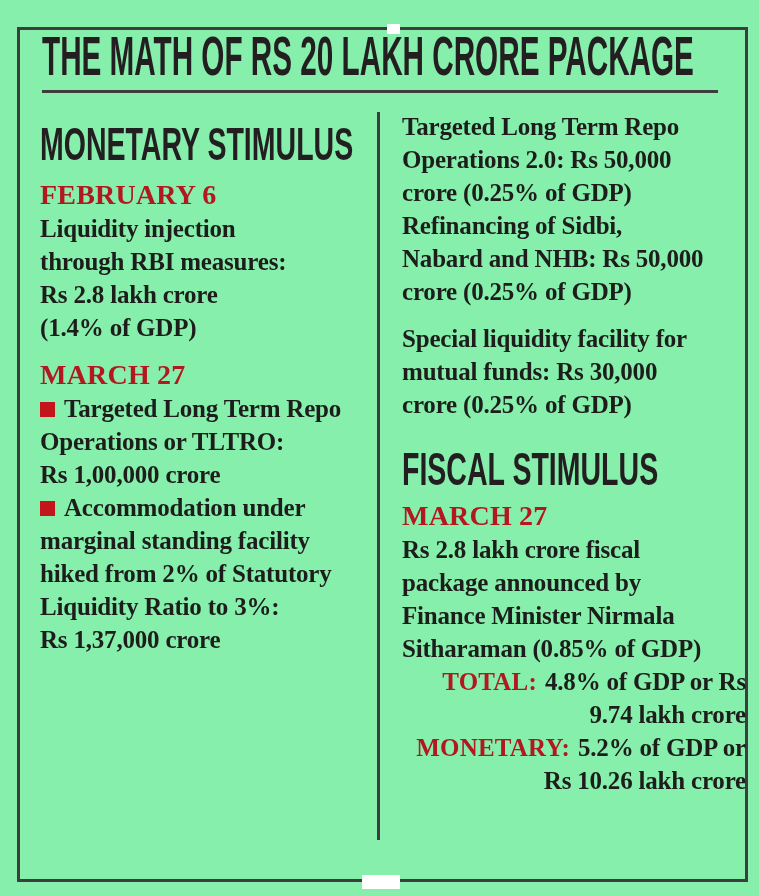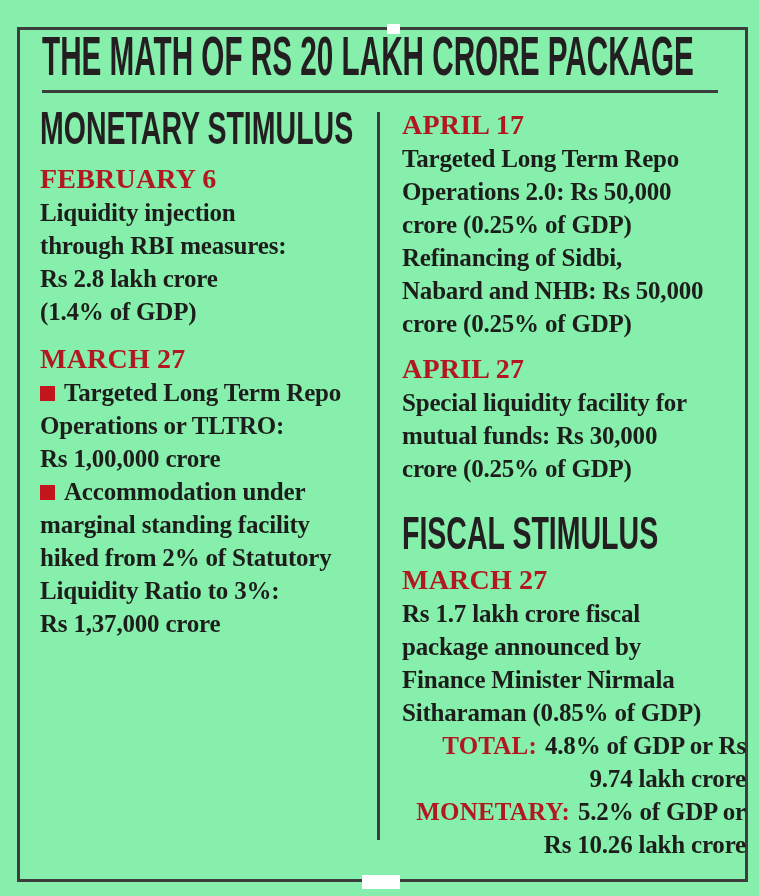--- a/index.html
+++ b/index.html
@@ -18,21 +18,21 @@
   .title {
     position:absolute; left:42px; top:26px; margin:0;
     font-family:"Liberation Sans", sans-serif; font-weight:700;
     font-size:56px; line-height:60px; color:#231f20; white-space:nowrap;
     transform:scaleX(0.53); transform-origin:0 0;
   }
   .rule    { position:absolute; left:42px;  top:90px;  width:676px; height:3px; background:#3d3d3d; }
   .divider { position:absolute; left:377px; top:112px; width:3px; height:728px; background:#3d3d3d; }
 
   .col { position:absolute; }
-  .col-left  { left:40px;  top:100px; width:345px; }
+  .col-left  { left:40px;  top:116px; width:345px; }
   .col-right { left:402px; top:110px; width:344px; }
 
   .section-heading {
     margin:0 0 14px 0; padding-top:6px;
     font-family:"Liberation Sans", sans-serif; font-weight:700;
     font-size:46px; line-height:44px; color:#231f20; white-space:nowrap;
     transform:scaleX(0.62); transform-origin:0 0;
   }
   .section-heading.fiscal { margin-top:20px; margin-bottom:10px; }
 
@@ -93,41 +93,39 @@
 marginal standing facility
 hiked from 2% of Statutory
 Liquidity Ratio to 3%:
 Rs 1,37,000 crore</span></p>
     </div>
   </div>
 
   <div class="col col-right">
 
     <div class="entry">
-      <h3 class="date-heading">APRIL 17</h3>
       <p class="body">Targeted Long Term Repo
 Operations 2.0: Rs 50,000
 crore (0.25% of GDP)</p>
       <p class="body">Refinancing of Sidbi,
 Nabard and NHB: Rs 50,000
 crore (0.25% of GDP)</p>
     </div>
 
     <div class="entry spaced-sm">
-      <h3 class="date-heading">APRIL 27</h3>
       <p class="body">Special liquidity facility for
 mutual funds: Rs 30,000
 crore (0.25% of GDP)</p>
     </div>
 
     <h2 class="section-heading fiscal">FISCAL STIMULUS</h2>
 
     <div class="entry">
       <h3 class="date-heading">MARCH 27</h3>
-      <p class="body">Rs 1.7 lakh crore fiscal
+      <p class="body">Rs 2.8 lakh crore fiscal
 package announced by
 Finance Minister Nirmala
 Sitharaman (0.85% of GDP)</p>
       <p class="summary-line"><span class="summary-label">TOTAL:</span><span class="summary-text">4.8% of GDP or Rs
 9.74 lakh crore</span></p>
       <p class="summary-line"><span class="summary-label">MONETARY:</span><span class="summary-text">5.2% of GDP or
 Rs 10.26 lakh crore</span></p>
     </div>
 
   </div>

